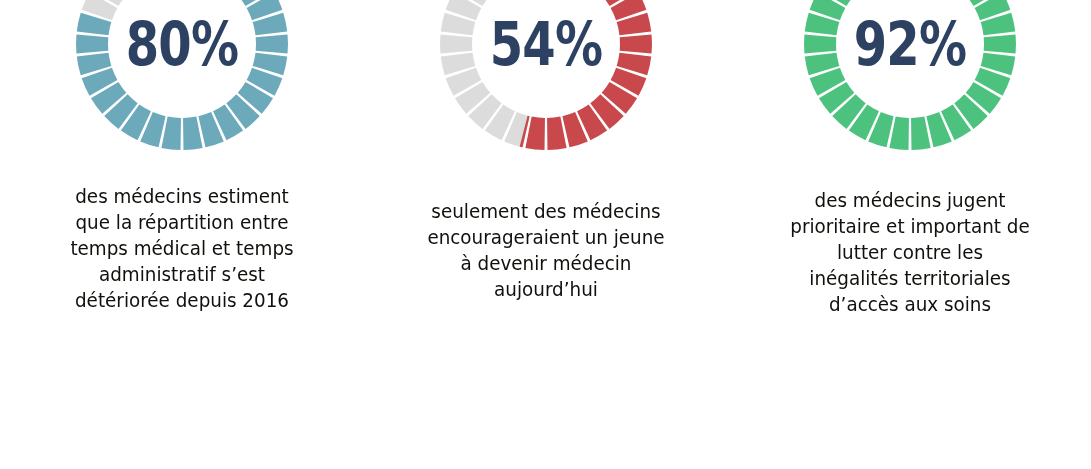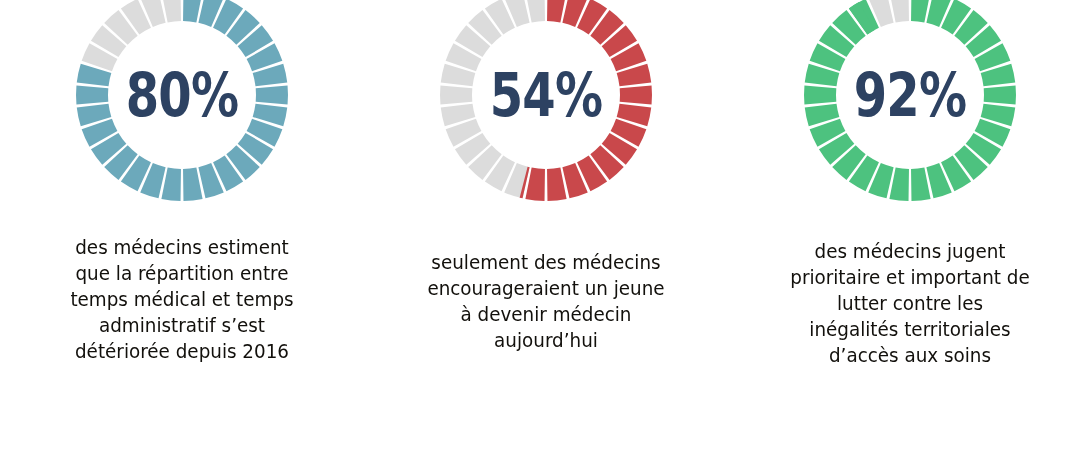--- a/index.html
+++ b/index.html
@@ -13,21 +13,21 @@
     background: #ffffff;
     font-family: "Liberation Sans", sans-serif;
     overflow: hidden;
   }
 
   .infographic {
     width: 1091px;
     height: 367px;
     display: flex;
     flex-direction: row;
-    align-items: center;
+    align-items: flex-end;
     justify-content: space-between;
     box-sizing: border-box;
     padding: 0;
     border-radius: 15px;
   }
 
   .stat-block {
     width: 363px;
     height: 469px;
     display: flex;

